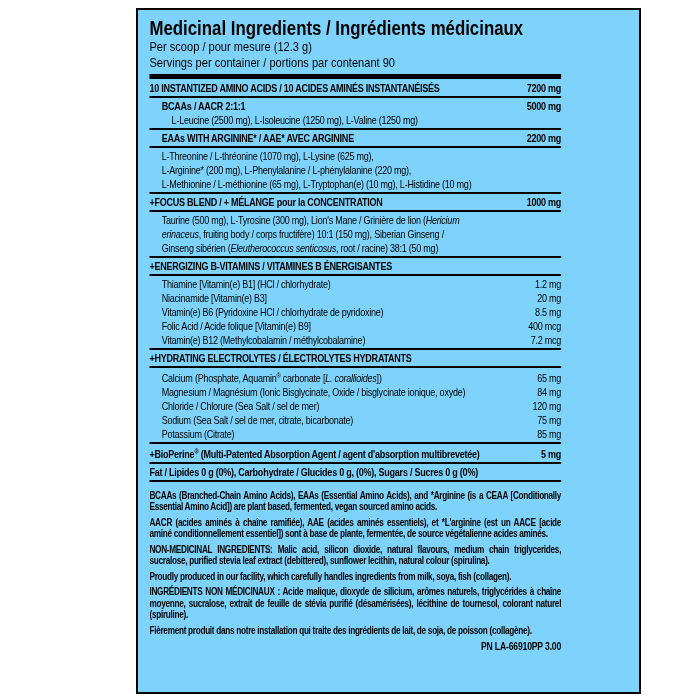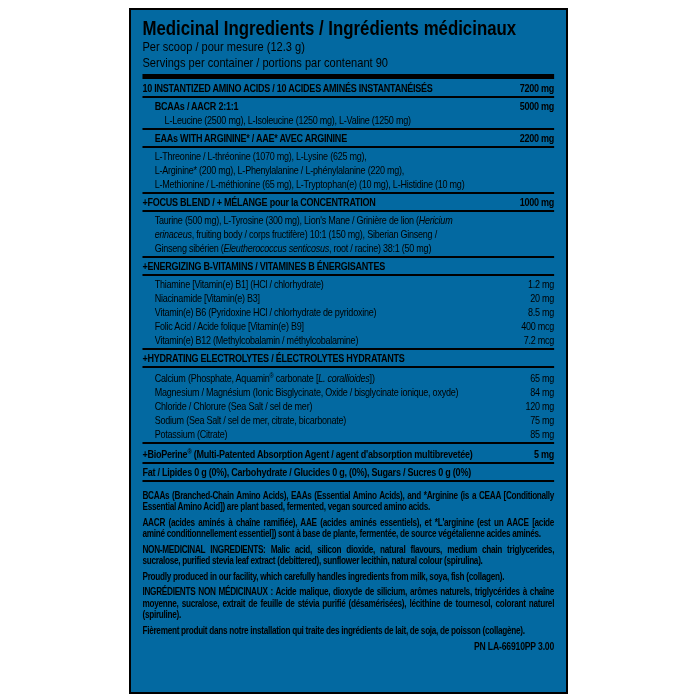--- a/index.html
+++ b/index.html
@@ -1,22 +1,22 @@
 <!DOCTYPE html>
 <html><head>
 <meta charset="utf-8">
 <style>
   html,body{margin:0;padding:0;}
   body{
     width:700px;height:700px;background:#ffffff;color:#000;
     font-family:"Liberation Sans",sans-serif;position:relative;overflow:hidden;
   }
   .label-box{
-    position:absolute;left:129px;top:8px;width:439px;height:686px;
-    border:2px solid #000;box-sizing:border-box;background:#0369a1;overflow:hidden;
+    position:absolute;left:136px;top:8px;width:505px;height:686px;
+    border:2px solid #000;box-sizing:border-box;background:#7dd3fc;overflow:hidden;
   }
   .inner{
     width:530px;transform:scaleX(0.82);transform-origin:0 0;
     padding:6px 14px 0 14px;box-sizing:border-box;
   }
   .title{font-size:20.5px;font-weight:bold;line-height:23px;white-space:nowrap;}
   .sub{font-size:13.5px;line-height:16px;white-space:nowrap;}
   .sep{height:2px;background:#000;margin:1px 0;}
   .sep-thick{height:5px;background:#000;margin:3px 0 1.5px 0;}
   .row{display:flex;align-items:baseline;font-size:11px;line-height:14px;letter-spacing:-0.3px;}

